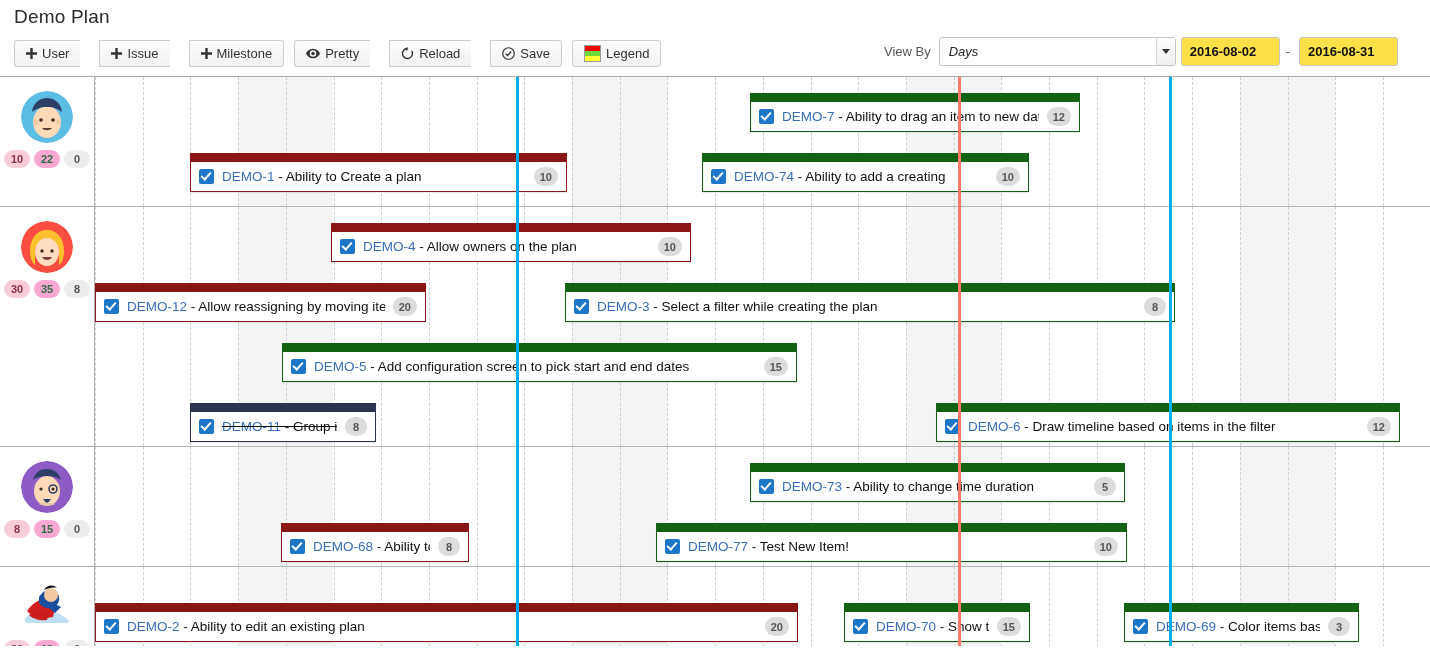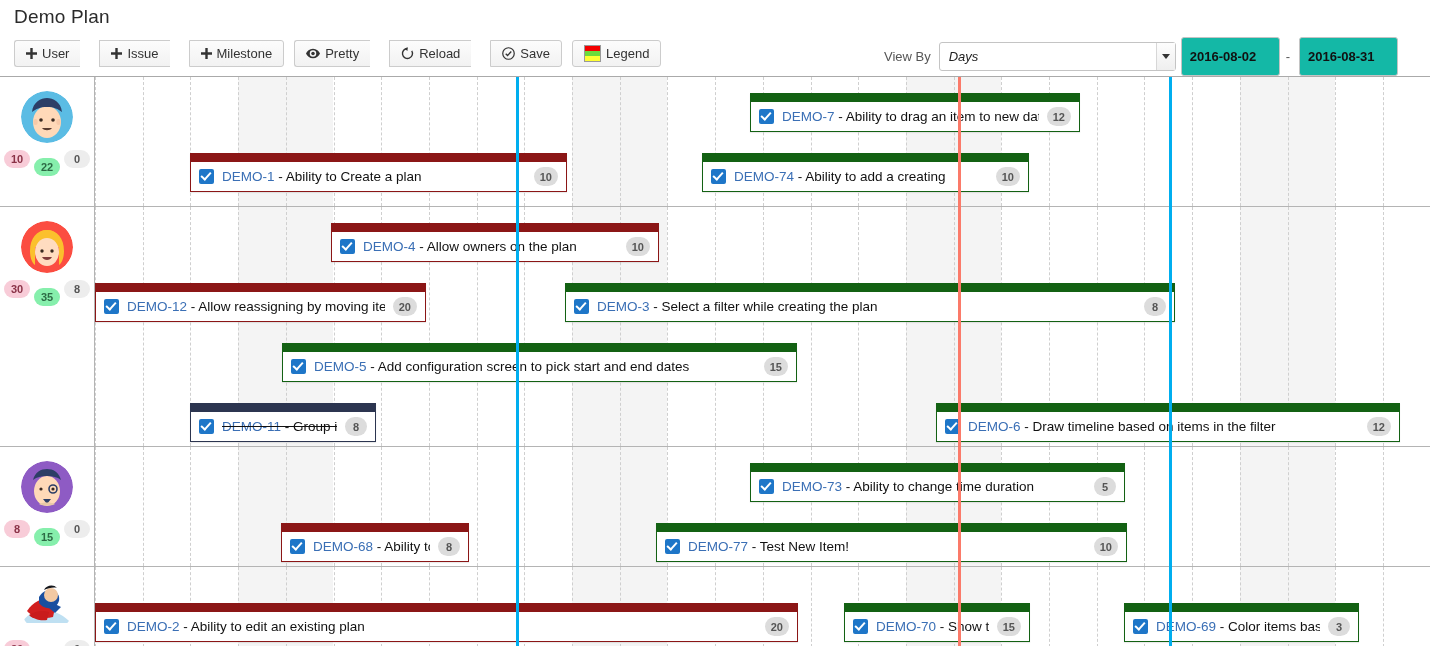--- a/index.html
+++ b/index.html
@@ -91,24 +91,24 @@
     background: linear-gradient(#fdfdfd, #efefef);
     display: flex; align-items: center; justify-content: center;
   }
   .sel-arrow i {
     display: block;
     border-left: 4px solid transparent;
     border-right: 4px solid transparent;
     border-top: 5px solid #333;
   }
   .date-box {
-    width: 99px; height: 39px;
+    width: 99px; height: 29px;
     border: 1px solid #c4c4c4;
     border-radius: 3px;
-    background: #14b8a6;
+    background: #fde047;
     font-size: 13px;
     color: #111;
     display: flex; align-items: center;
     padding-left: 8px;
     margin-left: 5px;
     font-weight: bold;
   }
   .date-sep {
     font-size: 13px; color: #555;
     margin: 0 4px 0 6px;
@@ -154,21 +154,21 @@
   .badge {
     min-width: 26px;
     height: 18px;
     border-radius: 9px;
     font-size: 11px;
     font-weight: bold;
     display: flex; align-items: center; justify-content: center;
     padding: 0 6px;
   }
   .badge.pink  { background: #f8ccd8; color: #8a3247; }
-  .badge.green { background: #86efac; color: #2d6b45; margin-top: 8px; }
+  .badge.green { background: #f9a8d4; color: #2d6b45; }
   .badge.grey  { background: #ededed; color: #555; }
 
   .lane-area {
     position: relative;
     flex: 1 1 auto;
     overflow: hidden;
   }
   .grid-bg {
     position: absolute; inset: 0;
     pointer-events: none;
@@ -451,21 +451,21 @@
             <div class="gcol" style="left: 906.3px;"></div>
             <div class="gcol" style="left: 954px;"></div>
             <div class="gcol" style="left: 1001.7px;"></div>
             <div class="gcol" style="left: 1049.4px;"></div>
             <div class="gcol" style="left: 1097.1px;"></div>
             <div class="gcol" style="left: 1144.8px;"></div>
             <div class="gcol" style="left: 1192.5px;"></div>
             <div class="gcol" style="left: 1240.2px;"></div>
             <div class="gcol" style="left: 1287.9px;"></div>
           </div>
-          <div class="bar red" style="left: 236px; width: 328px; top: 16px;">
+          <div class="bar red" style="left: 236px; width: 360px; top: 16px;">
             <div class="bar-check"></div>
             <div class="bar-text"><span class="bar-key">DEMO-4</span><span> - Allow owners on the plan</span></div>
             <div class="bar-count">10</div>
           </div>
           <div class="bar red" style="left: 0px; width: 331px; top: 76px;">
             <div class="bar-check"></div>
             <div class="bar-text"><span class="bar-key">DEMO-12</span><span> - Allow reassigning by moving item</span></div>
             <div class="bar-count">20</div>
           </div>
           <div class="bar green" style="left: 470px; width: 610px; top: 76px;">

